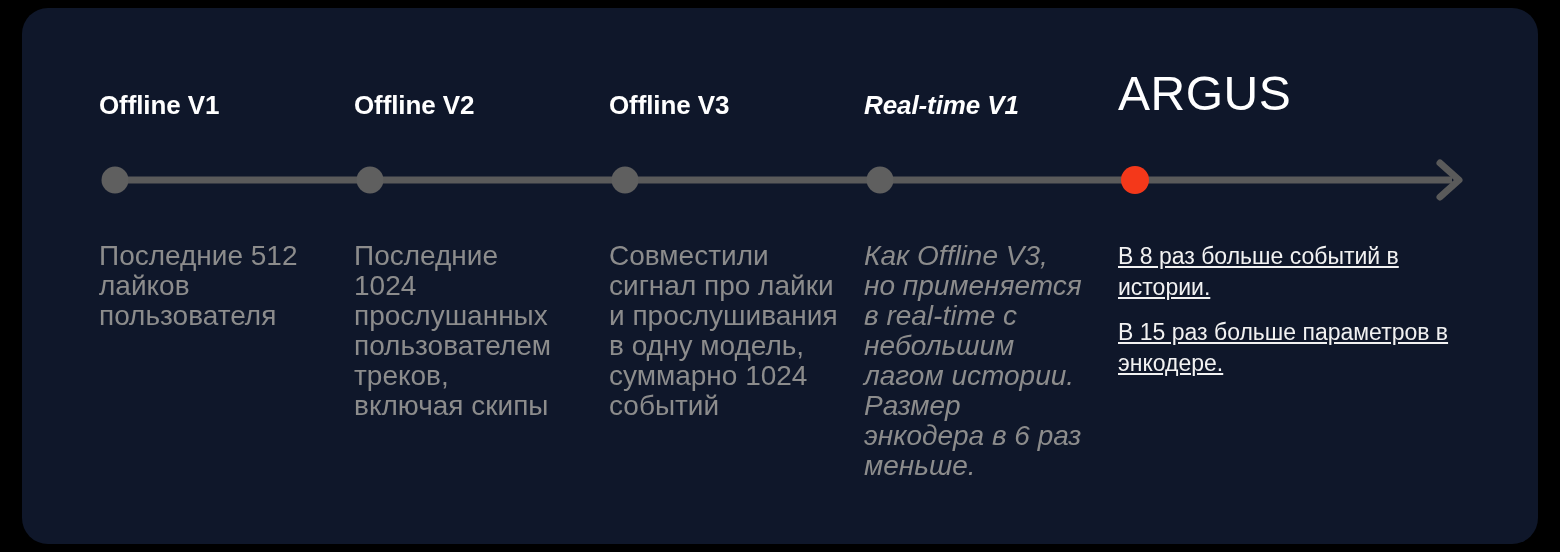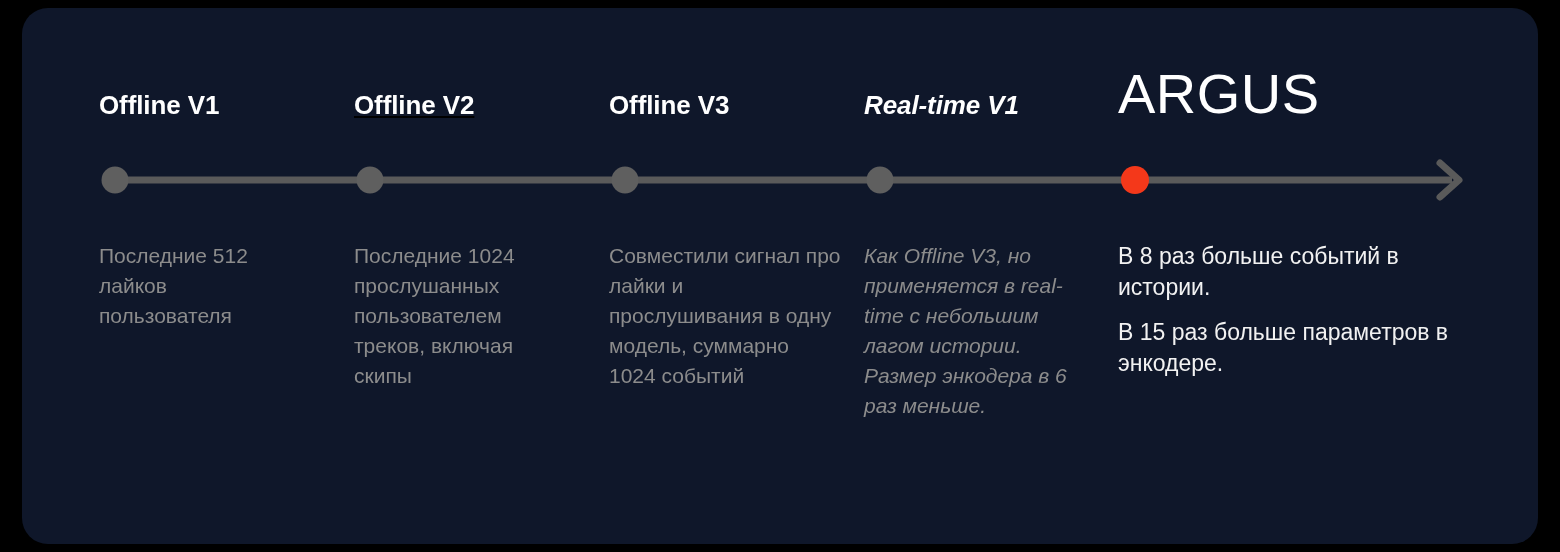--- a/index.html
+++ b/index.html
@@ -56,42 +56,43 @@
     color: #ffffff;
     letter-spacing: -0.1px;
     line-height: 30px;
     margin: 0;
     white-space: nowrap;
   }
 
   .col-body {
     position: absolute;
     top: 151px;
-    font-size: 21px;
+    font-size: 28px;
     line-height: 30px;
     color: #8c8c8c;
     margin: 0;
   }
 
   
   .col-final .col-heading {
-    font-size: 56px;
+    font-size: 48px;
     font-weight: normal;
     letter-spacing: 0.5px;
     line-height: 56px;
     margin-top: -24px;
   }
   .col-final .col-body {
     color: #f2f2f2;
     font-size: 23px;
     line-height: 31px;
     width: 360px;
   }
   .col-final .col-body p {
     margin: 0 0 14px 0;
+    text-decoration: underline;
   }
   .col-final .col-body p:last-child {
     margin-bottom: 0;
   }
 </style>
 </head>
 <body>
 
 <div class="slide">
 
@@ -105,21 +106,21 @@
     <path d="M1418 155 L1437 172 L1418 189" fill="none" stroke="#5a5a5a" stroke-width="7" stroke-linecap="round" stroke-linejoin="round"></path>
   </svg>
 
   <div class="columns">
 
     <div class="col" style="left:77px; width:230px;">
       <h2 class="col-heading">Offline V1</h2>
       <p class="col-body" style="width:200px;">Последние 512 лайков пользователя</p>
     </div>
 
-    <div class="col" style="left:332px; width:235px;text-decoration:underline;">
+    <div class="col" style="left:332px; width:235px;">
       <h2 class="col-heading">Offline V2</h2>
       <p class="col-body" style="width:200px;">Последние 1024 прослушанных пользователем треков, включая скипы</p>
     </div>
 
     <div class="col" style="left:587px; width:240px;">
       <h2 class="col-heading">Offline V3</h2>
       <p class="col-body" style="width:232px;">Совместили сигнал про лайки и прослушивания в одну модель, суммарно 1024 событий</p>
     </div>
 
     <div class="col" style="left:842px; width:240px;font-style:italic;">

